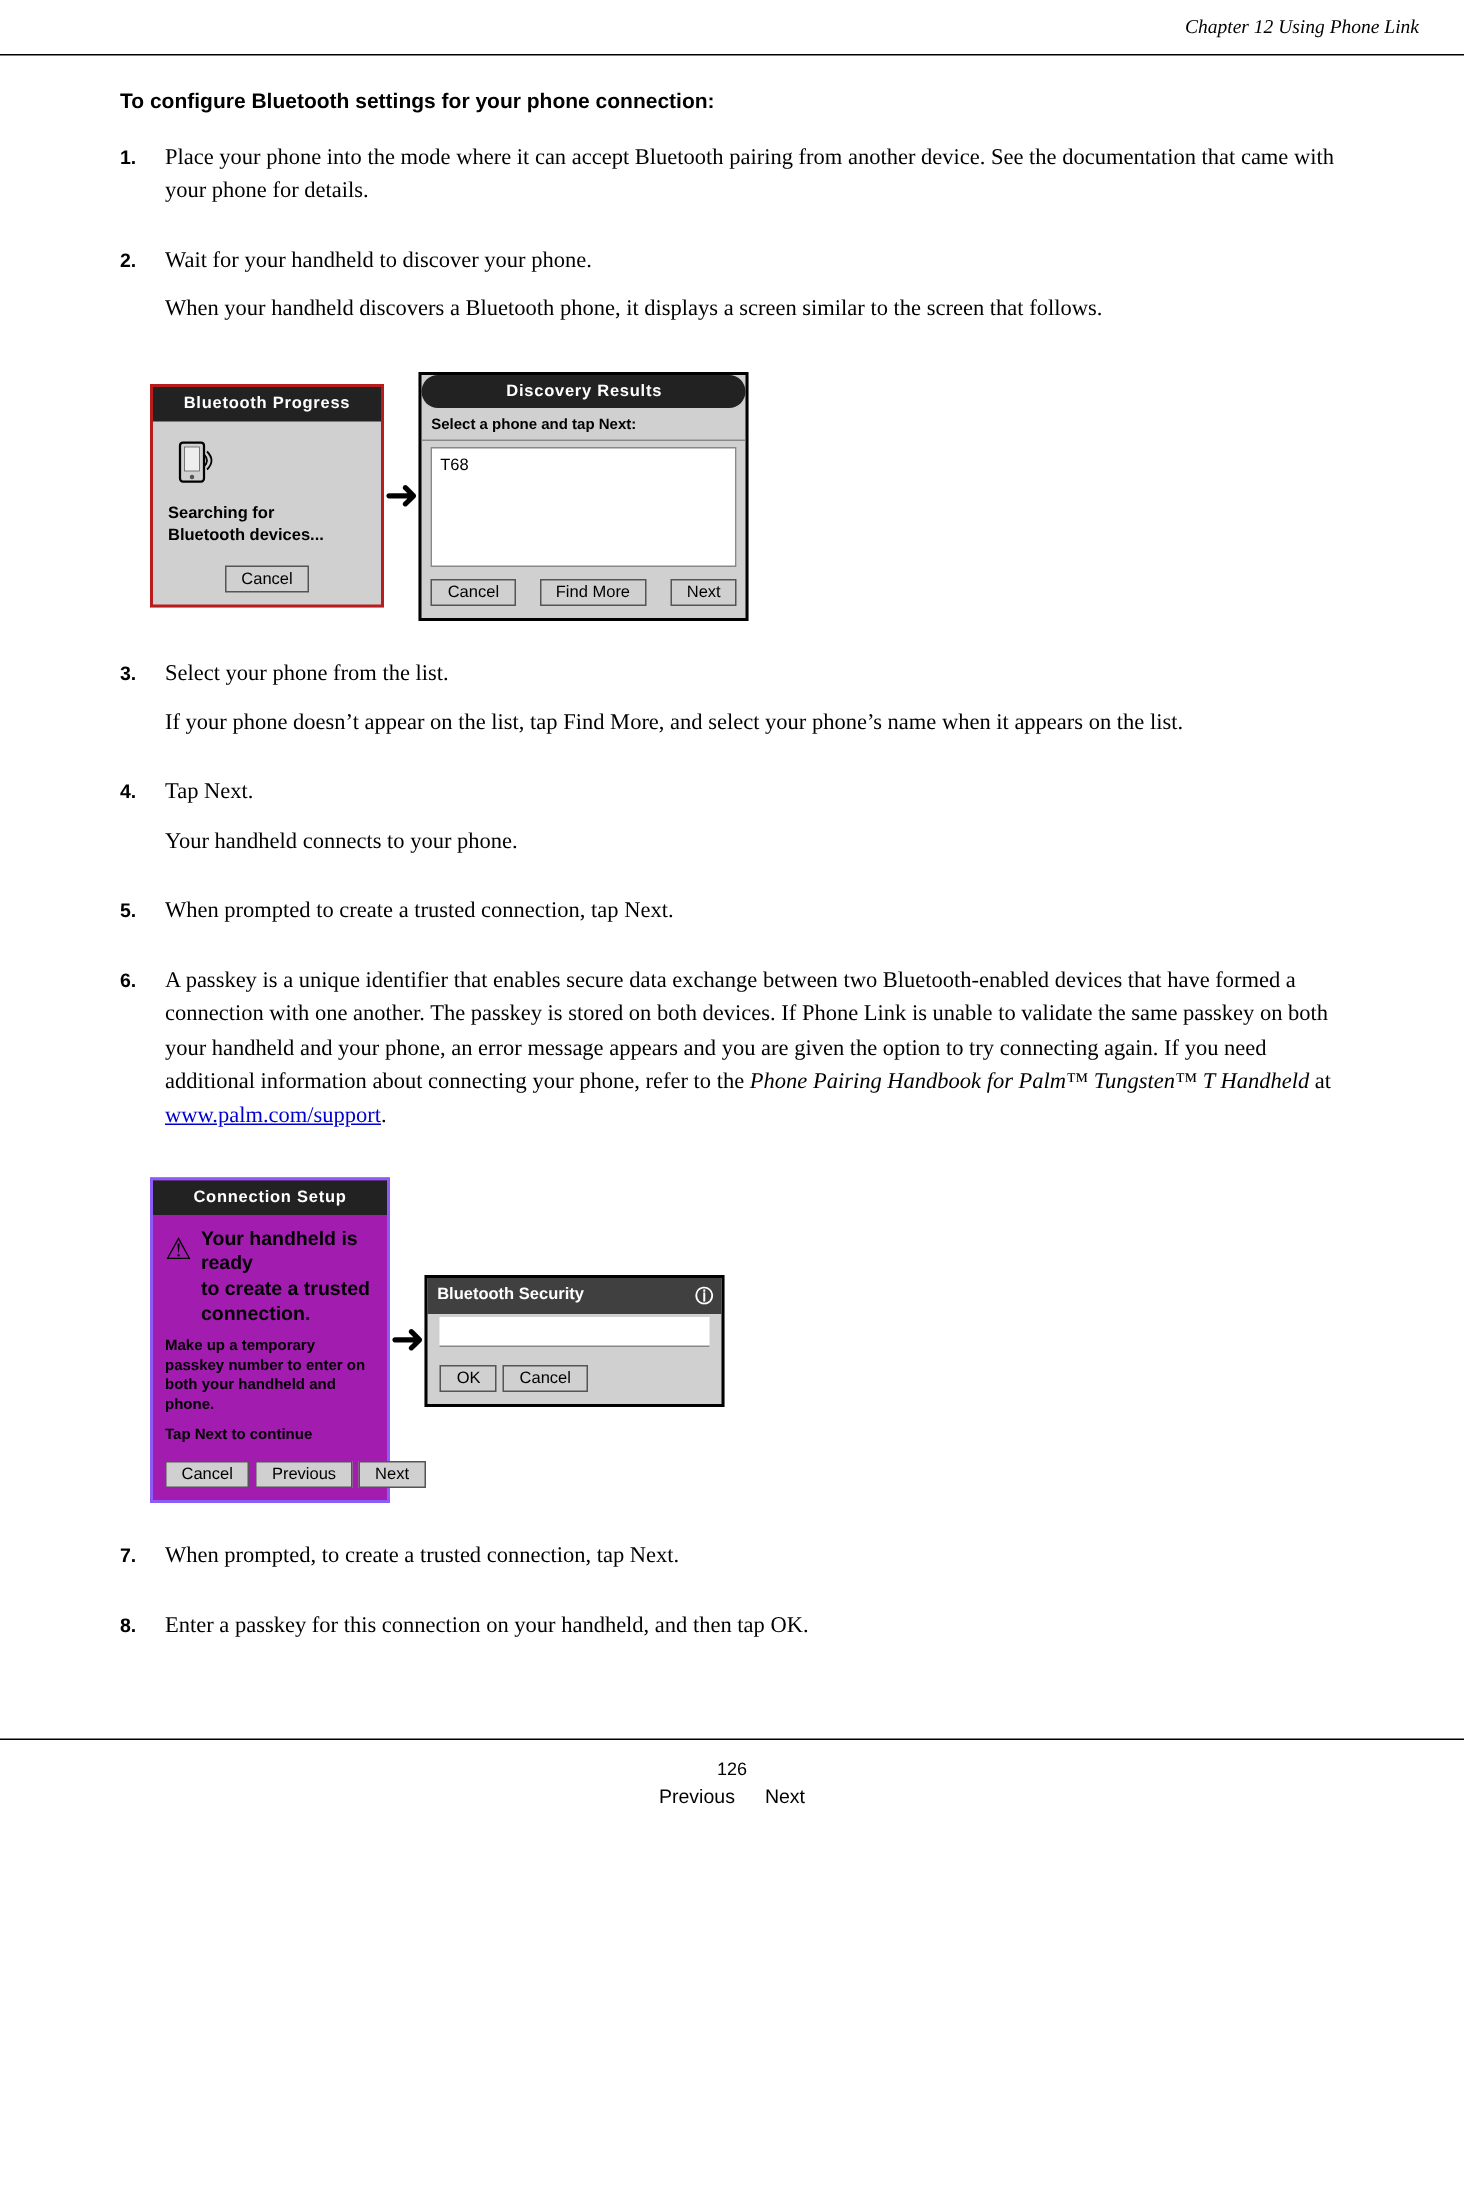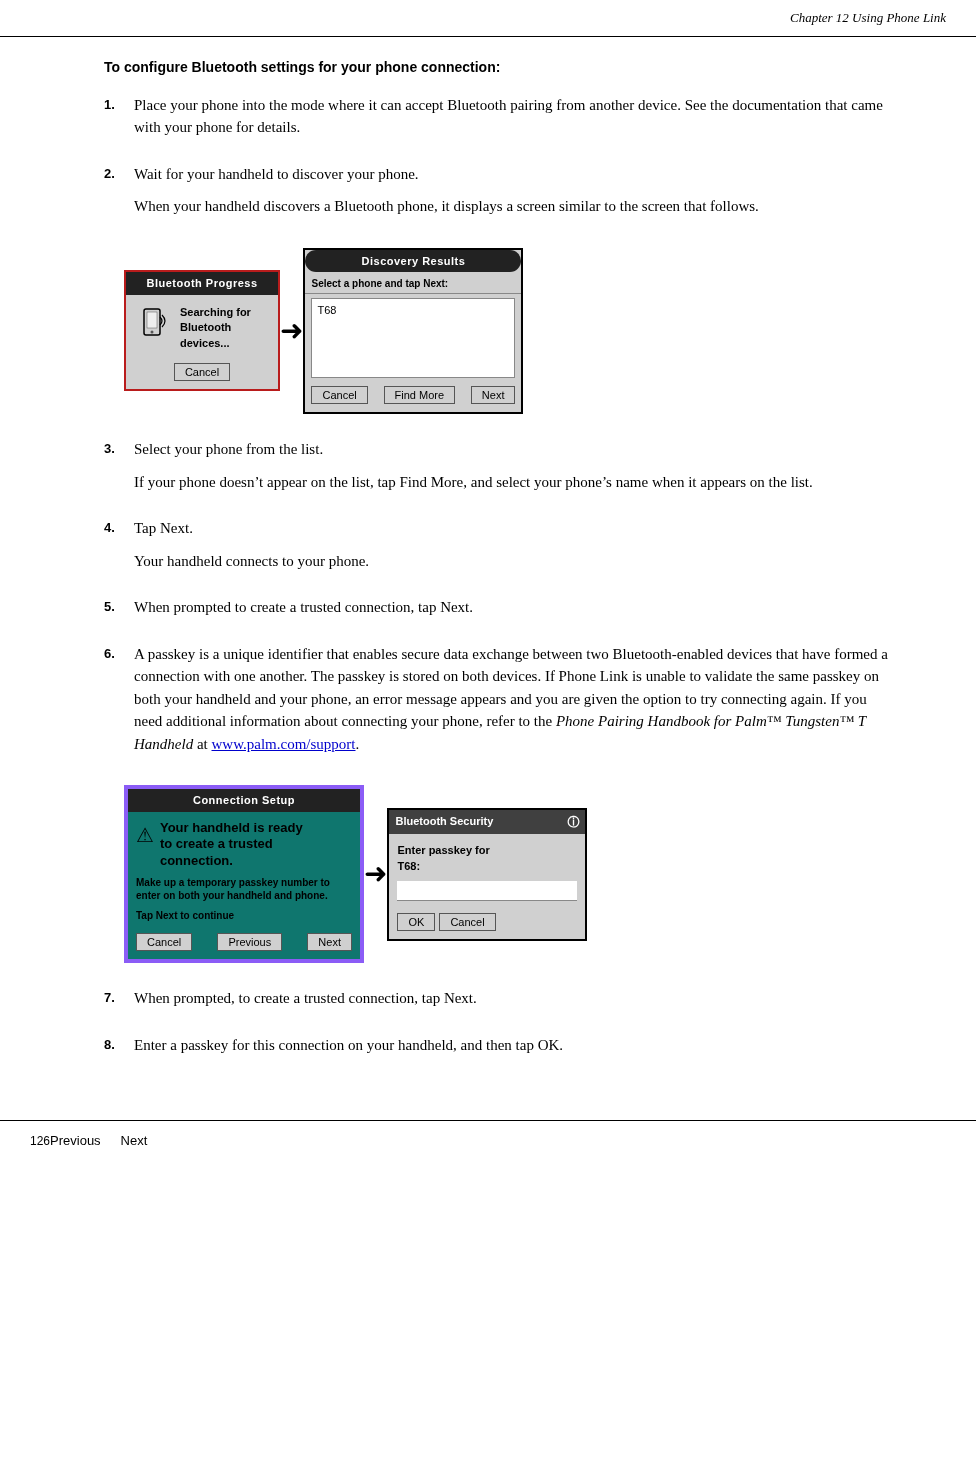--- a/index.html
+++ b/index.html
@@ -27,21 +27,20 @@
       font-size: 13px;
     }
 
     .page-header-left {
       font-style: italic;
       font-size: 13px;
     }
 
     .page-content {
       padding: 20px 80px 40px 80px;
-      margin-left: 24px;
     }
 
     .section-title {
       font-family: Arial, Helvetica, sans-serif;
       font-size: 14px;
       font-weight: bold;
       margin-bottom: 16px;
     }
 
     .steps-list {
@@ -99,20 +98,21 @@
       padding: 3px 6px;
       text-align: center;
       letter-spacing: 0.5px;
     }
 
     .dialog-body {
       padding: 10px 10px 8px 10px;
       display: flex;
       align-items: flex-start;
       gap: 8px;
+      flex-direction: column;
     }
 
     .dialog-icon {
       width: 36px;
       height: 36px;
       flex-shrink: 0;
     }
 
     .dialog-text {
       font-size: 11px;
@@ -182,23 +182,23 @@
       gap: 4px;
     }
 
     .link-style {
       color: #0000cc;
       text-decoration: underline;
     }
 
     
     .connection-setup-dialog {
-      border: 4px solid #8b5cf6;
-      width: 240px;
-      background: #0f766e;
+      border: 2px solid #8b5cf6;
+      width: 160px;
+      background: #a21caf;
       font-family: Arial, Helvetica, sans-serif;
     }
 
     .connection-setup-title {
       background: #222;
       color: #fff;
       font-size: 11px;
       font-weight: bold;
       padding: 3px 6px;
       text-align: center;
@@ -292,20 +292,21 @@
 
     .page-footer {
       font-family: Arial, Helvetica, sans-serif;
       font-size: 12px;
       color: #000;
       padding: 10px 30px;
       border-top: 1px solid #000;
       display: flex;
       justify-content: flex-start;
       align-items: center;
+      flex-direction: column;
     }
 
     .footer-nav {
       display: flex;
       gap: 20px;
     }
 
     .footer-nav a {
       color: #000;
       text-decoration: none;
@@ -451,24 +452,20 @@
         </div>
       </div>
 
       <div class="arrow-right">➜</div>
 
       <div class="bt-security-dialog">
         <div class="bt-security-title-bar">
           <span>Bluetooth Security</span>
           <span class="bt-security-info">ⓘ</span>
         </div>
-        <div class="bt-security-body">
-          <div>Enter passkey for</div>
-          <div>T68:</div>
-        </div>
         <div class="bt-security-input"></div>
         <div class="bt-security-buttons">
           <button class="dialog-btn">OK</button>
           <button class="dialog-btn">Cancel</button>
         </div>
       </div>
     </div>
 
     <ol class="steps-list" start="7">
 

